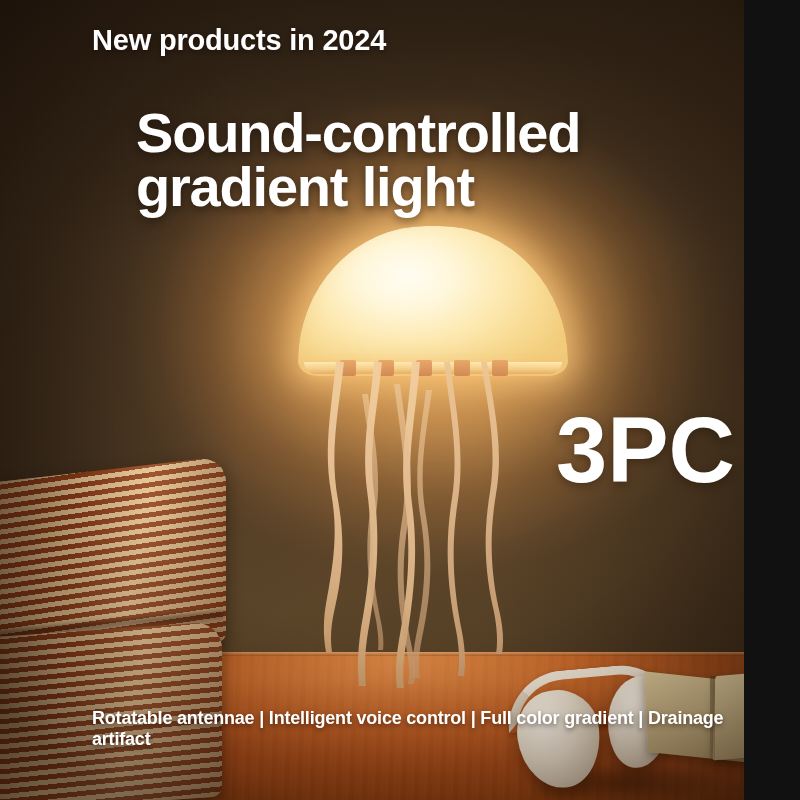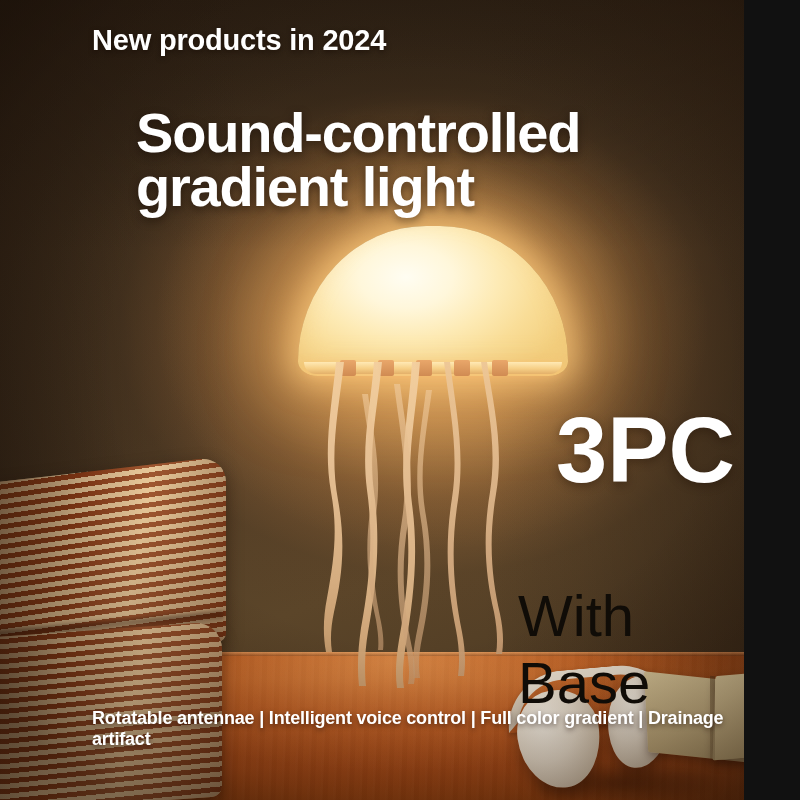--- a/index.html
+++ b/index.html
@@ -307,17 +307,16 @@
 
   <div class="t-kicker">New products in 2024</div>
 
   <div class="t-title">
     <span class="l1">Sound-controlled</span>
     <span class="l2">gradient light</span>
   </div>
 
   <div class="t-qty">3PC</div>
 
-  <div class="t-base">With Base</div>
 
   <div class="t-feat">Rotatable antennae | Intelligent voice control | Full color gradient | Drainage artifact</div>
 
 </div>
 
 </body></html>

